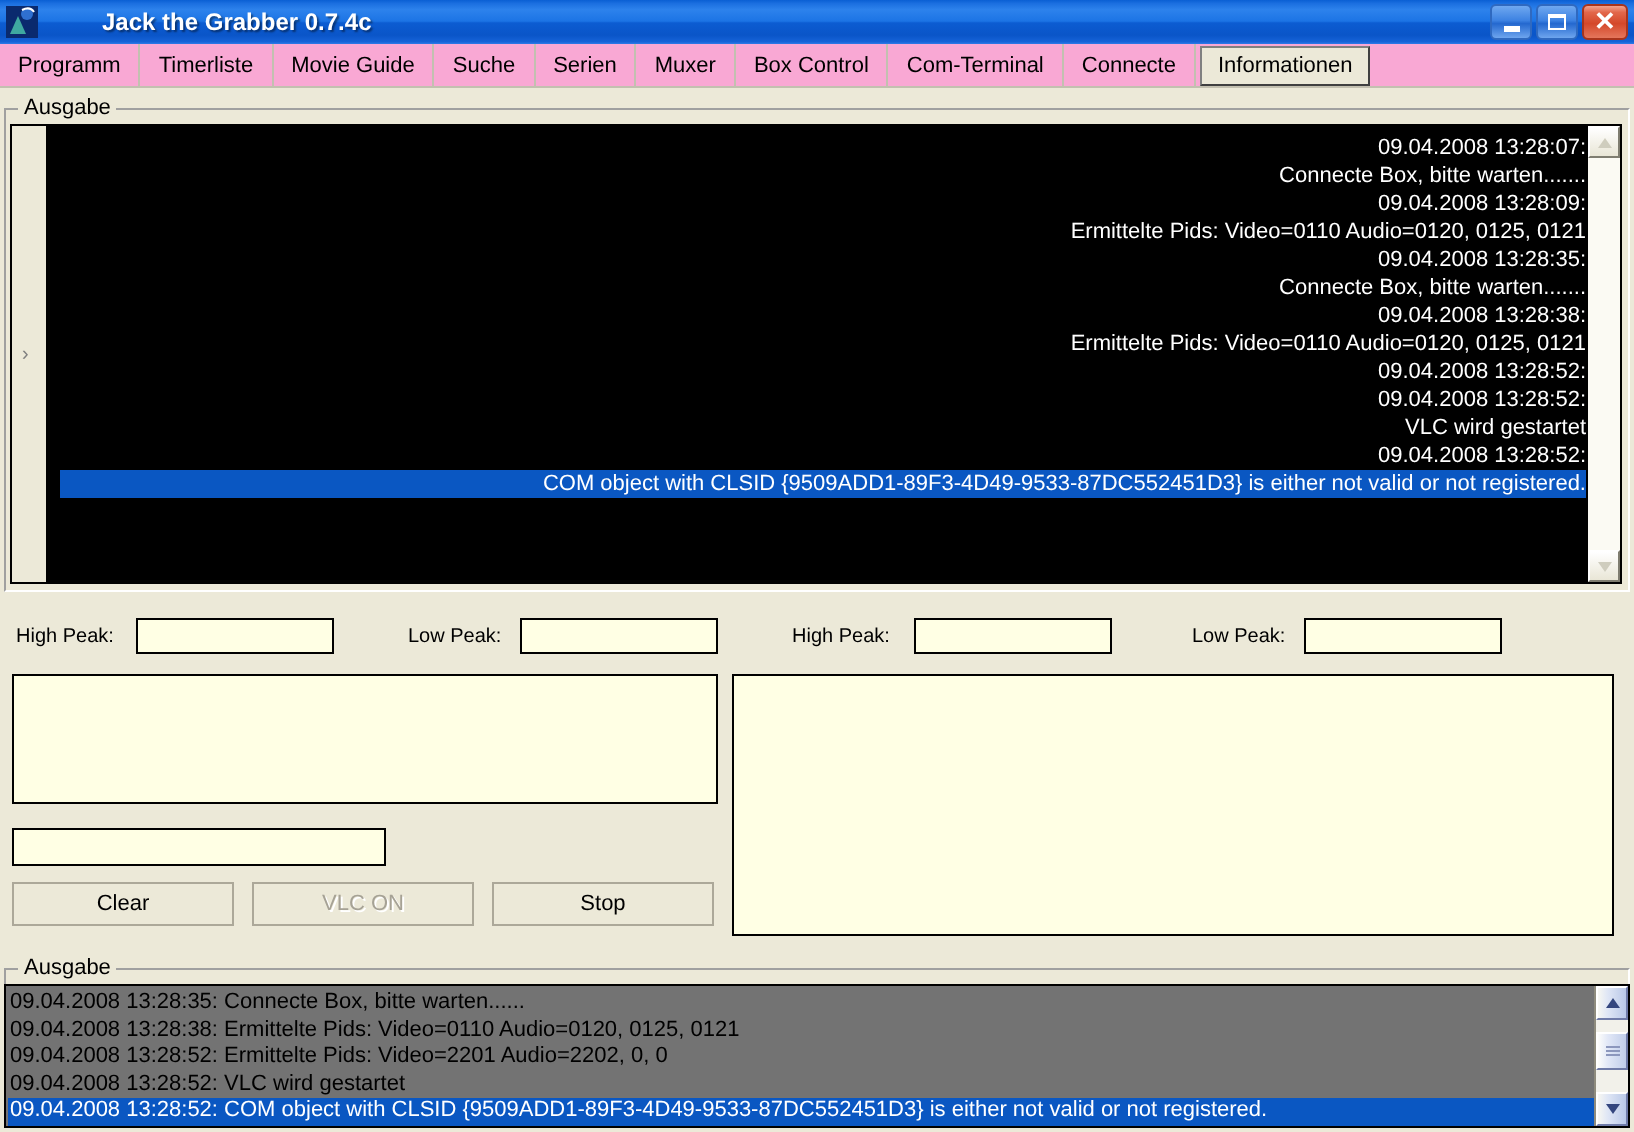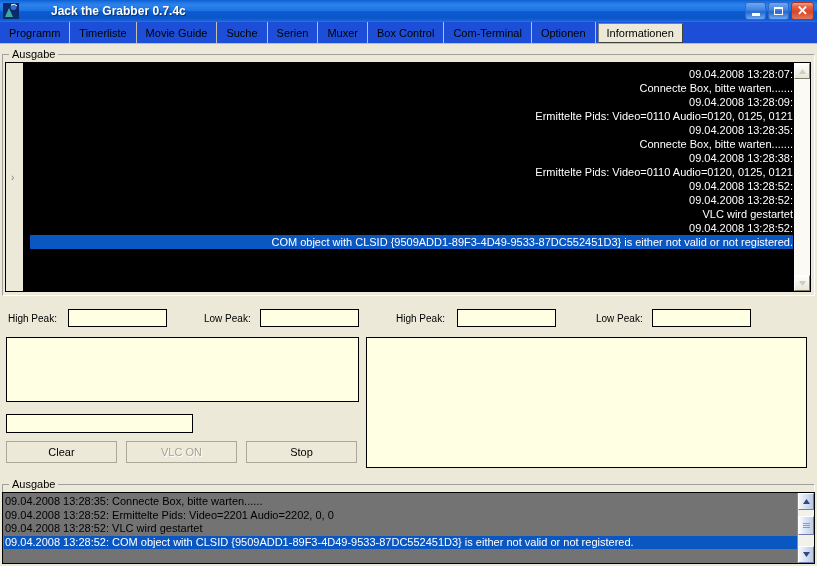--- a/index.html
+++ b/index.html
@@ -91,21 +91,21 @@
     color: #fff; font-size: 13px; font-weight: bold;
     line-height: 13px; font-family: "Liberation Sans", sans-serif;
     margin-top: -1px;
   }
 
   
   #menubar {
     position: absolute;
     left: 0; top: 22px;
     width: 817px; height: 22px;
-    background: #1d4ed8;
+    background: #f9a8d4;
     display: flex;
     align-items: stretch;
     box-sizing: border-box;
   }
   .menu-item {
     padding: 0 9px;
     display: flex;
     align-items: center;
     font-size: 11px;
     color: #000;
@@ -369,21 +369,21 @@
     <div class="menu-item">
         <span>Muxer</span>
       </div>
     <div class="menu-item">
         <span>Box Control</span>
       </div>
     <div class="menu-item">
         <span>Com-Terminal</span>
       </div>
     <div class="menu-item">
-        <span>Optionen</span>
+        <span>Connecte</span>
       </div>
     <div class="menu-item selected">
         <span>Informationen</span>
       </div>
   </div>
   <div id="menubar-underline"></div>
 
   <div class="groupbox" style="left:2px; top:48px; width:813px; height:248px;">
     <div class="gb-frame"></div>
     <div class="gb-label">Ausgabe</div>
@@ -456,20 +456,21 @@
   </div>
 
   <div class="groupbox" style="left:2px; top:478px; width:813px; height:86px;">
     <div class="gb-frame"></div>
     <div class="gb-label">Ausgabe</div>
   </div>
 
   <div id="bottomlog-outer">
     <div id="bottomlog-text">
       <div class="blog-line">09.04.2008 13:28:35: Connecte Box, bitte warten......</div>
+      <div class="blog-line">09.04.2008 13:28:38: Ermittelte Pids: Video=0110 Audio=0120, 0125, 0121</div>
       <div class="blog-line">09.04.2008 13:28:52: Ermittelte Pids: Video=2201 Audio=2202, 0, 0</div>
       <div class="blog-line">09.04.2008 13:28:52: VLC wird gestartet</div>
       <div class="blog-line selected">09.04.2008 13:28:52: COM object with CLSID {9509ADD1-89F3-4D49-9533-87DC552451D3} is either not valid or not registered.</div>
     </div>
     <div id="bottomlog-sb">
       <div class="xpsb-arrow">
         <svg width="7" height="5" viewBox="0 0 7 5">
             <path d="M3.5 0 L7 5 L0 5 Z" fill="#34467e"></path>
           </svg>
       </div>

